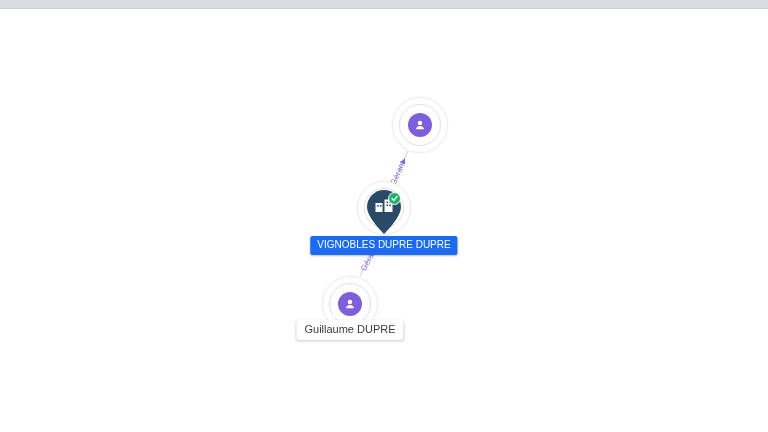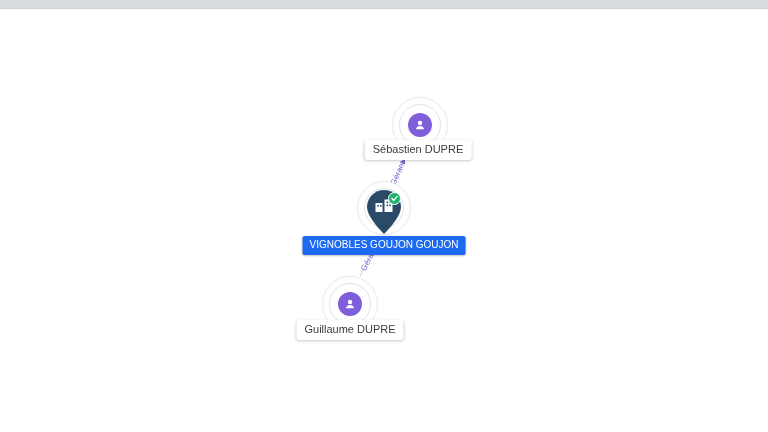--- a/index.html
+++ b/index.html
@@ -86,21 +86,20 @@
   <div class="node person-node" style="left:420px; top:125px;">
     <div class="ring-outer"></div>
     <div class="ring-inner"></div>
     <div class="avatar">
       <svg width="14" height="14" viewBox="0 0 24 24">
         <circle cx="12" cy="8.5" r="3.8" fill="#ffffff"></circle>
         <path d="M12 13.6c-4 0-6.8 2.4-6.8 5.6h13.6c0-3.2-2.8-5.6-6.8-5.6z" fill="#ffffff"></path>
       </svg>
     </div>
   </div>
-  <div class="node-label" style="left:418px; top:140px;">Sébastien DUPRE</div>
 
   <div class="node company-node" style="left:384px; top:208px;">
     <div class="ring-outer"></div>
     <div class="ring-inner"></div>
     <svg class="pin" width="38" height="46" viewBox="0 0 38 46">
       <path d="M19 1 C9.6 1 2 8.6 2 18 C2 28.5 19 45 19 45 C19 45 36 28.5 36 18 C36 8.6 28.4 1 19 1 Z" fill="#2b4a68"></path>
       <g>
         <rect x="10.5" y="14" width="7" height="9" fill="#ffffff"></rect>
         <rect x="19.5" y="10.5" width="8" height="12.5" fill="#ffffff"></rect>
         <rect x="12.2" y="16" width="1.6" height="1.6" fill="#2b4a68"></rect>
@@ -110,21 +109,21 @@
         <rect x="21.5" y="15.5" width="1.6" height="1.6" fill="#2b4a68"></rect>
         <rect x="24.3" y="15.5" width="1.6" height="1.6" fill="#2b4a68"></rect>
       </g>
     </svg>
     <div class="badge">
       <svg width="7" height="7" viewBox="0 0 7 7">
         <path d="M1 3.6 L2.8 5.4 L6 1.6" stroke="#ffffff" stroke-width="1.4" fill="none" stroke-linecap="round" stroke-linejoin="round"></path>
       </svg>
     </div>
   </div>
-  <div class="node-label company-label" style="left:384px; top:236px;">VIGNOBLES GOUJON GOUJON</div>
+  <div class="node-label company-label" style="left:384px; top:236px;">VIGNOBLES DUPRE DUPRE</div>
 
   <div class="node person-node" style="left:350px; top:304px;">
     <div class="ring-outer"></div>
     <div class="ring-inner"></div>
     <div class="avatar">
       <svg width="14" height="14" viewBox="0 0 24 24">
         <circle cx="12" cy="8.5" r="3.8" fill="#ffffff"></circle>
         <path d="M12 13.6c-4 0-6.8 2.4-6.8 5.6h13.6c0-3.2-2.8-5.6-6.8-5.6z" fill="#ffffff"></path>
       </svg>
     </div>

